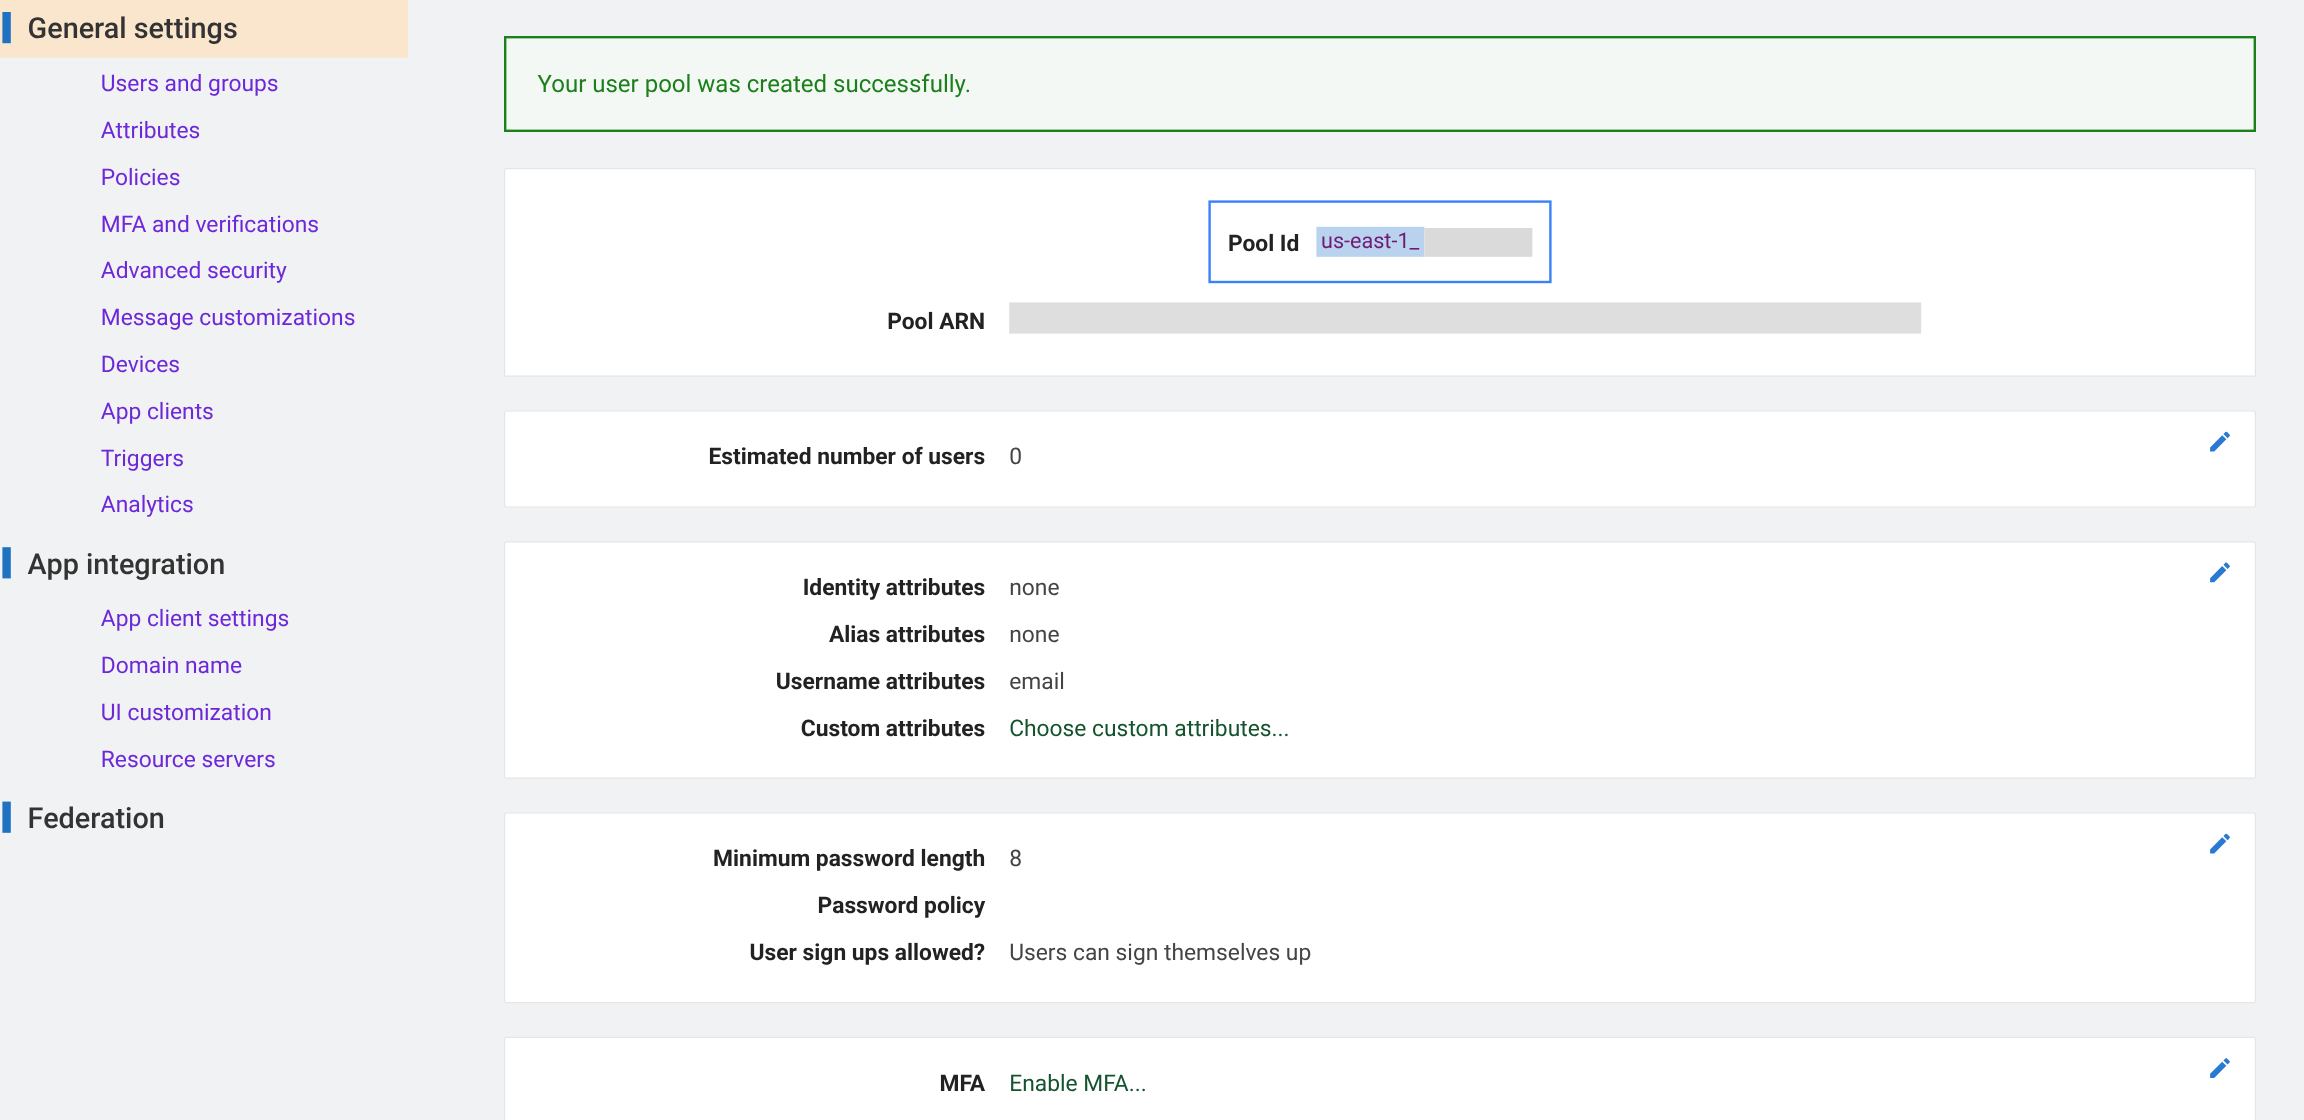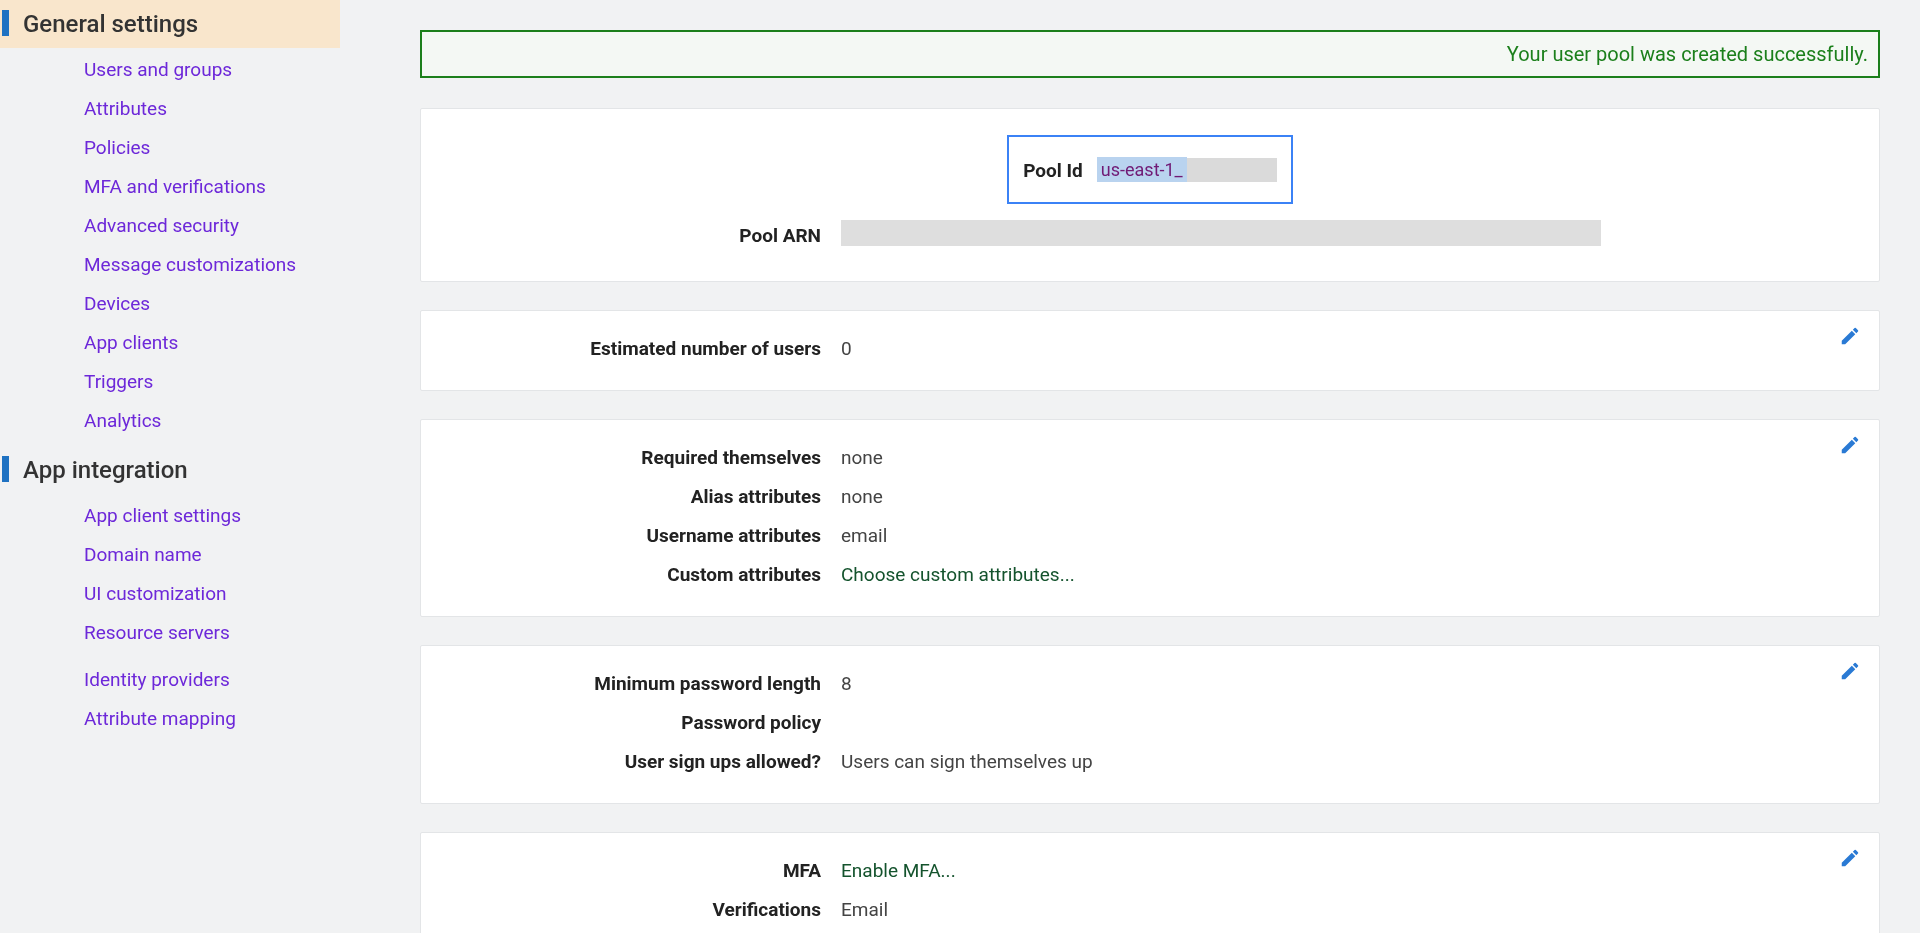--- a/index.html
+++ b/index.html
@@ -40,22 +40,22 @@
     cursor: pointer;
   }
   .main {
     flex: 1;
     padding: 30px 40px 40px 80px;
   }
   .alert-success {
     border: 2px solid #1b7f1b;
     background: #f4f8f4;
     color: #1b7f1b;
-    text-align: right;
-    padding: 10px;
+    text-align: left;
+    padding: 26px;
     font-size: 20px;
     margin-bottom: 30px;
   }
   .panel {
     background: #fff;
     border: 1px solid #e3e5e7;
     border-radius: 2px;
     margin-bottom: 28px;
     position: relative;
     padding: 18px 40px 22px 40px;
@@ -146,23 +146,23 @@
       <span class="bar"></span>
       <span>App integration</span>
     </div>
     <div class="side-sublist">
       <div class="side-item">App client settings</div>
       <div class="side-item">Domain name</div>
       <div class="side-item">UI customization</div>
       <div class="side-item">Resource servers</div>
     </div>
 
-    <div class="side-sublist">
-      <div class="side-item">Identity providers</div>
-      <div class="side-item">Attribute mapping</div>
+    <div class="side-group-header">
+      <span class="bar"></span>
+      <span>Federation</span>
     </div>
 
   </aside>
 
   <main class="main">
 
     <div class="alert-success">
       <span>Your user pool was created successfully.</span>
     </div>
 
@@ -198,21 +198,21 @@
       </div>
     </div>
 
     <div class="panel">
       <span class="edit-icon">
         <svg viewBox="0 0 24 24" fill="currentColor">
             <path d="M3 17.25V21h3.75l11-11.03-3.75-3.75L3 17.25zM20.71 7.04a1 1 0 0 0 0-1.41l-2.34-2.34a1 1 0 0 0-1.41 0l-1.83 1.83 3.75 3.75 1.83-1.83z"></path>
           </svg>
       </span>
       <div class="kv-row">
-        <span class="kv-label">Required themselves</span>
+        <span class="kv-label">Identity attributes</span>
         <span class="kv-value">none</span>
       </div>
       <div class="kv-row">
         <span class="kv-label">Alias attributes</span>
         <span class="kv-value">none</span>
       </div>
       <div class="kv-row">
         <span class="kv-label">Username attributes</span>
         <span class="kv-value">email</span>
       </div>

